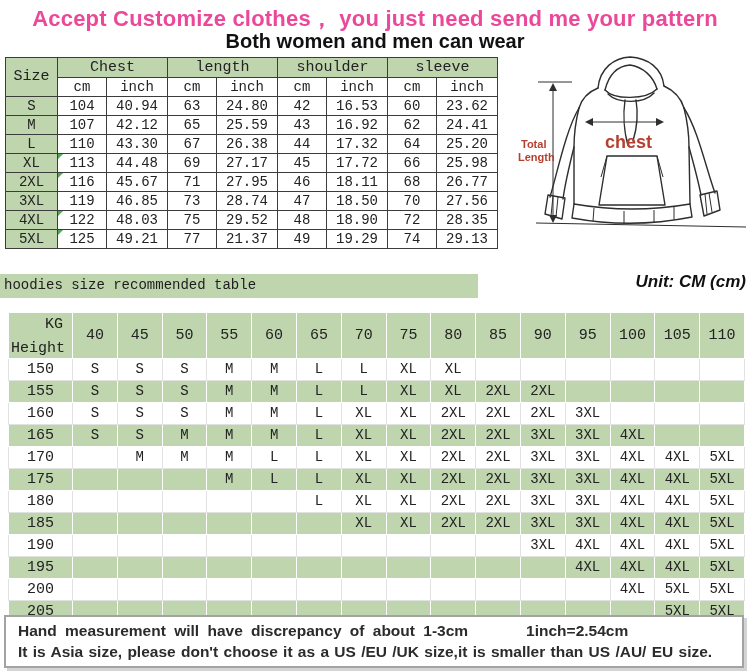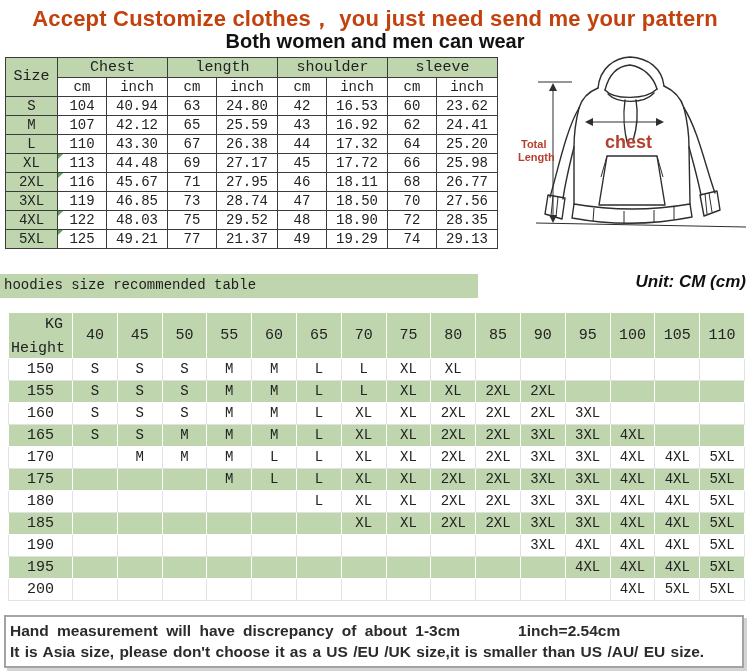--- a/index.html
+++ b/index.html
@@ -10,21 +10,21 @@
     --diag:#a4bccd;
   }
   *{box-sizing:border-box;}
   html,body{margin:0;padding:0;}
   body{
     width:750px;height:672px;position:relative;overflow:hidden;
     background:#ffffff;font-family:"Liberation Sans",sans-serif;color:#1c1c1c;
   }
   
   .title1{position:absolute;top:4px;left:0;width:750px;text-align:center;
-    font-size:22px;font-weight:bold;letter-spacing:.2px;color:#c2410c;}
+    font-size:22px;font-weight:bold;letter-spacing:.2px;color:#ec4899;}
   .title2{position:absolute;top:30px;left:0;width:750px;text-align:center;
     font-size:20px;font-weight:bold;color:#111;}
   
   table.t1{position:absolute;left:5px;top:57px;border-collapse:collapse;
     font-family:"Liberation Mono",monospace;table-layout:fixed;}
   .t1 th,.t1 td{border:1px solid var(--line-dark);text-align:center;
     font-weight:normal;padding:0;font-size:14px;height:18px;line-height:18px;color:#222;}
   .t1 .green{background:var(--green);}
   .t1 .group-h{font-size:15px;height:20px;}
   .t1 .corner-size{width:52px;font-size:15px;}
@@ -50,21 +50,21 @@
   .t2 tr.g th,.t2 tr.g td{background:var(--green);border-color:#ffffff;}
   .t2 tr.head th,.t2 tr.head td{background:var(--green);border-color:#ffffff;height:46px;}
   .t2 col.h-col{width:64px;}
   .t2 .corner2{position:relative;
     background-image:linear-gradient(to bottom right,rgba(0,0,0,0) 48.5%,var(--diag) 48.5%,var(--diag) 52%,rgba(0,0,0,0) 52%);}
   .t2 .corner2 .kg{position:absolute;top:4px;right:9px;font-size:15px;line-height:15px;}
   .t2 .corner2 .hgt{position:absolute;bottom:2px;left:2px;font-size:15px;line-height:15px;}
   .t2 td.hcell,.t2 th.wcell{font-size:15px;}
   
   .footer{position:absolute;left:4px;top:615px;width:740px;height:53px;background:#fff;
-    border:2px solid #a3a3a3;box-shadow:3px 3px 0 #d4d4d4;padding:5px 12px 0 4px;}
+    border:2px solid #a3a3a3;box-shadow:3px 3px 0 #d4d4d4;padding:5px 12px 0 12px;}
   .footer .l1{font-size:15.5px;font-weight:bold;word-spacing:4px;color:#2b2b2b;display:flex;}
   .footer .l1 .r{margin-left:58px;}
   .footer .l2{font-size:15.5px;font-weight:bold;word-spacing:1px;color:#2b2b2b;margin-top:3px;}
 </style>
 </head>
 <body>
 
 <div class="title1">Accept Customize clothes，  you just need send me your pattern</div>
 <div class="title2">Both women and men can wear</div>
 
@@ -478,20 +478,38 @@
         <td></td>
         <td></td>
         <td></td>
         <td></td>
         <td></td>
         <td></td>
         <td>4XL</td>
         <td>5XL</td>
         <td>5XL</td>
       </tr>
+      <tr class="g">
+        <td class="hcell">205</td>
+        <td></td>
+        <td></td>
+        <td></td>
+        <td></td>
+        <td></td>
+        <td></td>
+        <td></td>
+        <td></td>
+        <td></td>
+        <td></td>
+        <td></td>
+        <td></td>
+        <td></td>
+        <td>5XL</td>
+        <td>5XL</td>
+      </tr>
     </tbody>
 </table>
 
 <div class="footer">
   <div class="l1">
     <span>Hand measurement will have discrepancy of about 1-3cm</span>
     <span class="r">1inch=2.54cm</span>
   </div>
   <div class="l2">It is Asia size, please don't choose it as a US /EU /UK size,it is smaller than US /AU/ EU size.</div>
 </div>

